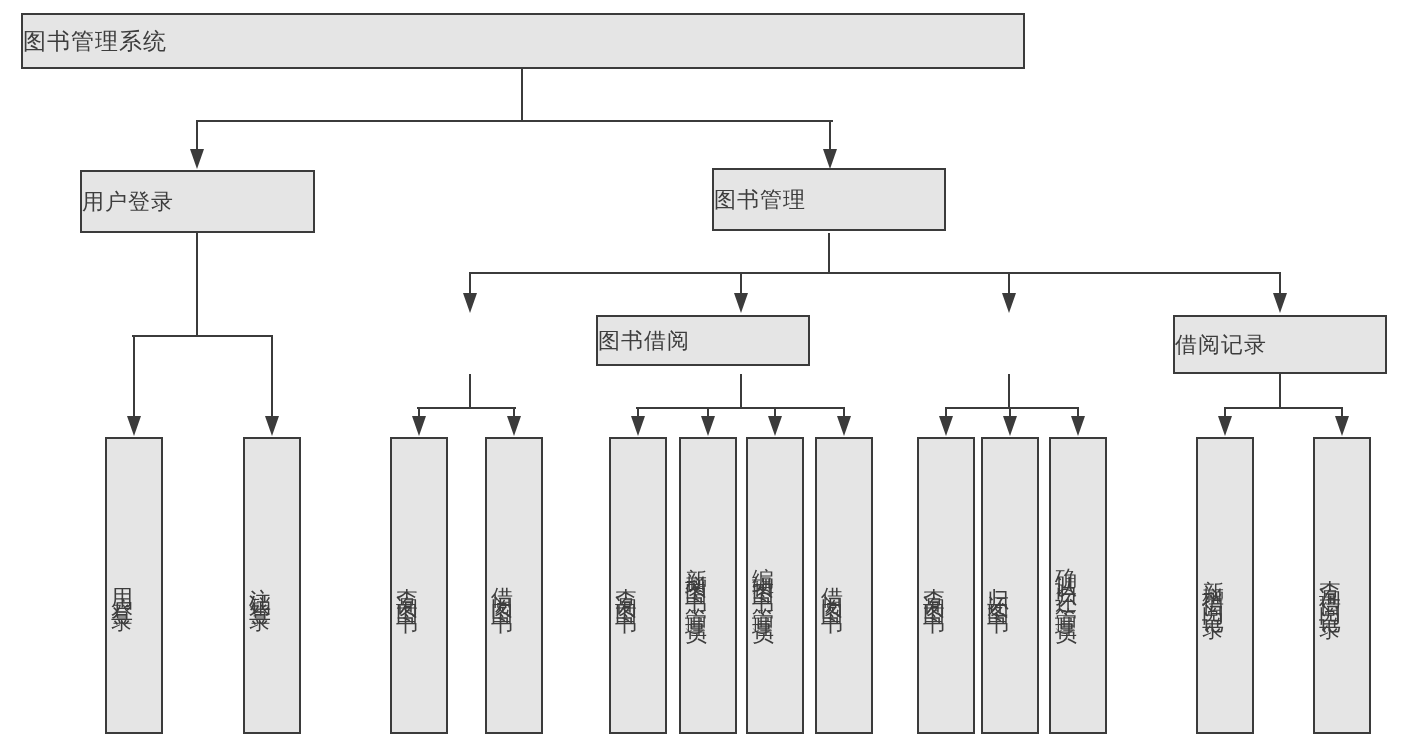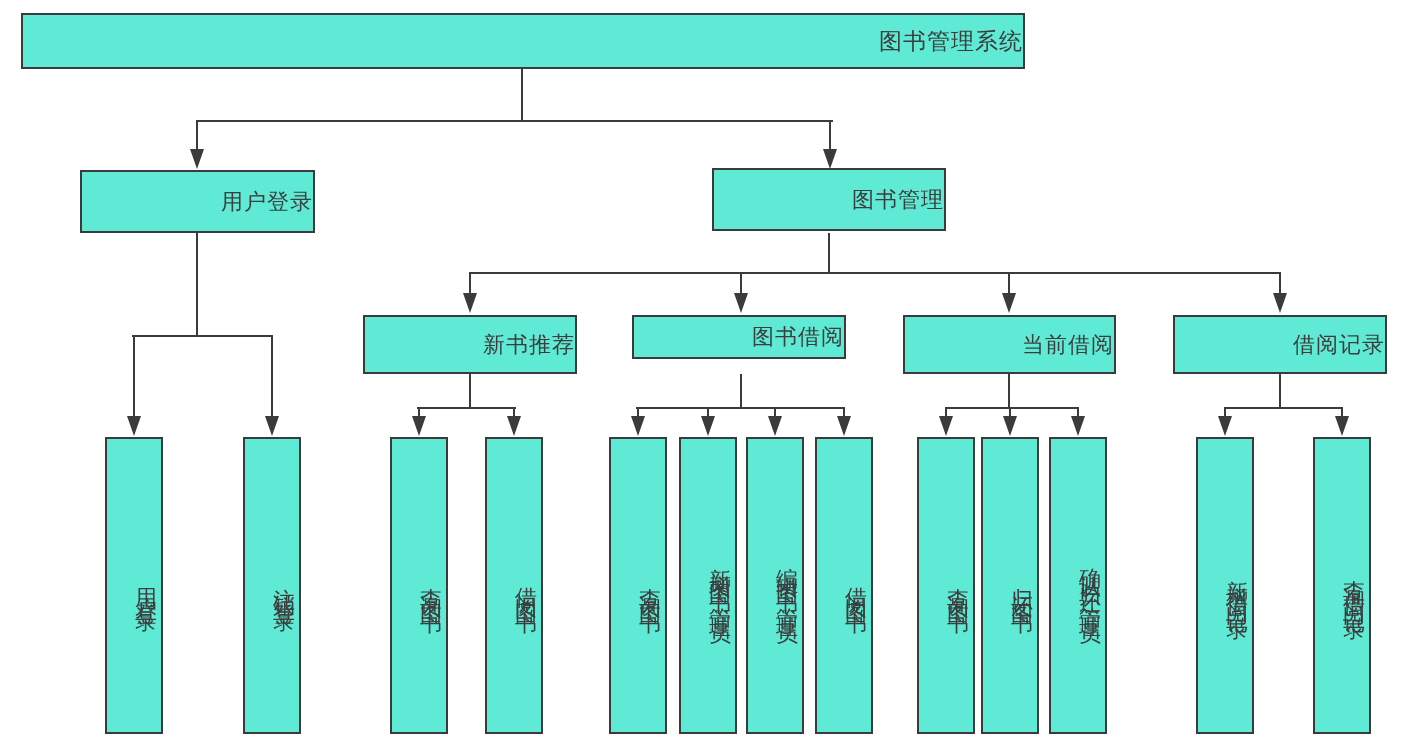--- a/index.html
+++ b/index.html
@@ -13,24 +13,24 @@
     position:relative;
     width:1405px;height:747px;
     background:var(--bg);
     font-family:"DejaVu Sans","Liberation Sans",sans-serif;
     overflow:hidden;
   }
   .box{
     position:absolute;
     box-sizing:border-box;
     border:2px solid var(--line);
-    background:#5eead4;
+    background:#e5e5e5;
     display:flex;
     align-items:center;
-    justify-content:flex-end;
+    justify-content:flex-start;
     color:var(--text);
   }
   .h-label{
     font-size:22px;
     letter-spacing:1px;
     white-space:nowrap;
     color:var(--text);
   }
   .root-label{font-size:23px;}
   .v-label{
@@ -95,28 +95,22 @@
   <div class="line" style="left:469px;top:272px;width:812px;height:2px"></div>
   <div class="line" style="left:469px;top:274px;width:2px;height:20px"></div>
   <div class="arrow" style="left:463px;top:293px"></div>
   <div class="line" style="left:740px;top:274px;width:2px;height:20px"></div>
   <div class="arrow" style="left:734px;top:293px"></div>
   <div class="line" style="left:1008px;top:274px;width:2px;height:20px"></div>
   <div class="arrow" style="left:1002px;top:293px"></div>
   <div class="line" style="left:1279px;top:274px;width:2px;height:20px"></div>
   <div class="arrow" style="left:1273px;top:293px"></div>
 
-  <div class="box" style="left:363px;top:315px;width:214px;height:59px">
-    <span class="h-label">新书推荐</span>
-  </div>
-  <div class="box" style="left:632px;top:315px;width:214px;height:44px">
+  <div class="box" style="left:596px;top:315px;width:214px;height:51px">
     <span class="h-label">图书借阅</span>
-  </div>
-  <div class="box" style="left:903px;top:315px;width:213px;height:59px">
-    <span class="h-label">当前借阅</span>
   </div>
   <div class="box" style="left:1173px;top:315px;width:214px;height:59px">
     <span class="h-label">借阅记录</span>
   </div>
 
   <div class="line" style="left:469px;top:374px;width:2px;height:33px"></div>
   <div class="line" style="left:417px;top:407px;width:99px;height:2px"></div>
   <div class="line" style="left:418px;top:409px;width:2px;height:8px"></div>
   <div class="arrow" style="left:412px;top:416px"></div>
   <div class="line" style="left:513px;top:409px;width:2px;height:8px"></div>

